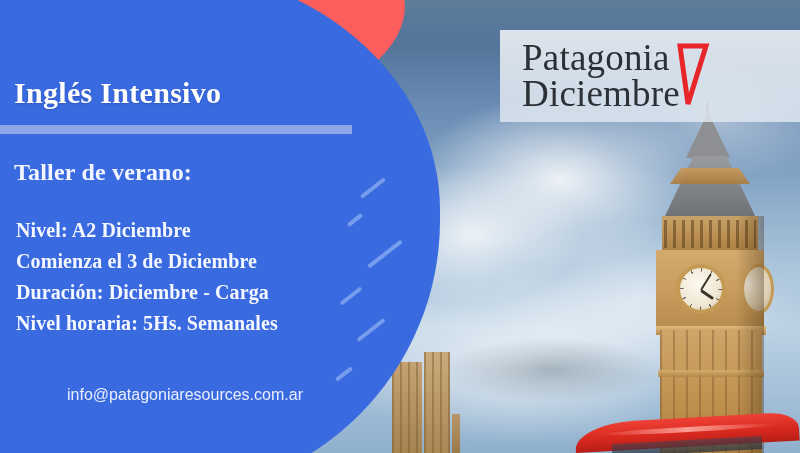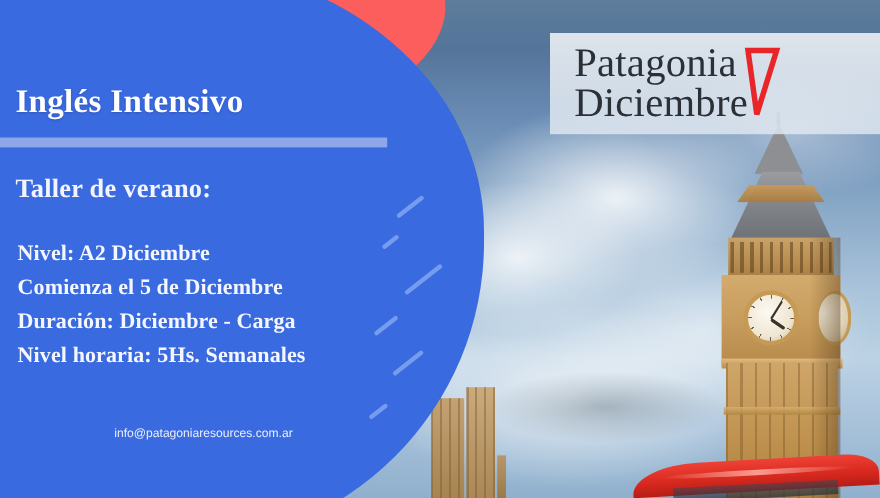--- a/index.html
+++ b/index.html
@@ -227,21 +227,21 @@
     line-height:31px; letter-spacing:.1px;
   }
   .details div { white-space:nowrap; }
 
   .contact {
     position:absolute; left:0; top:384px; width:370px;
     text-align:center;
     font-family:"Liberation Sans", sans-serif;
     font-size:16px; color:#e9eefc; line-height:21px;
   }
-  .contact .c2 { font-size:11px; }
+  .contact .c2 { font-size:16px; }
 </style>
 </head>
 <body>
 
 <div id="poster">
 
   <div class="photo"></div>
   <div class="sky-dark"></div>
   <div class="cloud-grey"></div>
 
@@ -295,21 +295,21 @@
       </svg>
     </span>
   </div>
 
   <div class="headline">Inglés Intensivo</div>
   <div class="headline-rule"></div>
   <div class="subhead">Taller de verano:</div>
 
   <div class="details">
     <div>Nivel: A2 Diciembre</div>
-    <div>Comienza el 5 de Diciembre</div>
+    <div>Comienza el 3 de Diciembre</div>
     <div>Duración: Diciembre - Carga</div>
     <div>Nivel horaria:  5Hs. Semanales</div>
   </div>
 
   <div class="contact">
     <div class="c2">info@patagoniaresources.com.ar</div>
   </div>
 
 </div>
 

